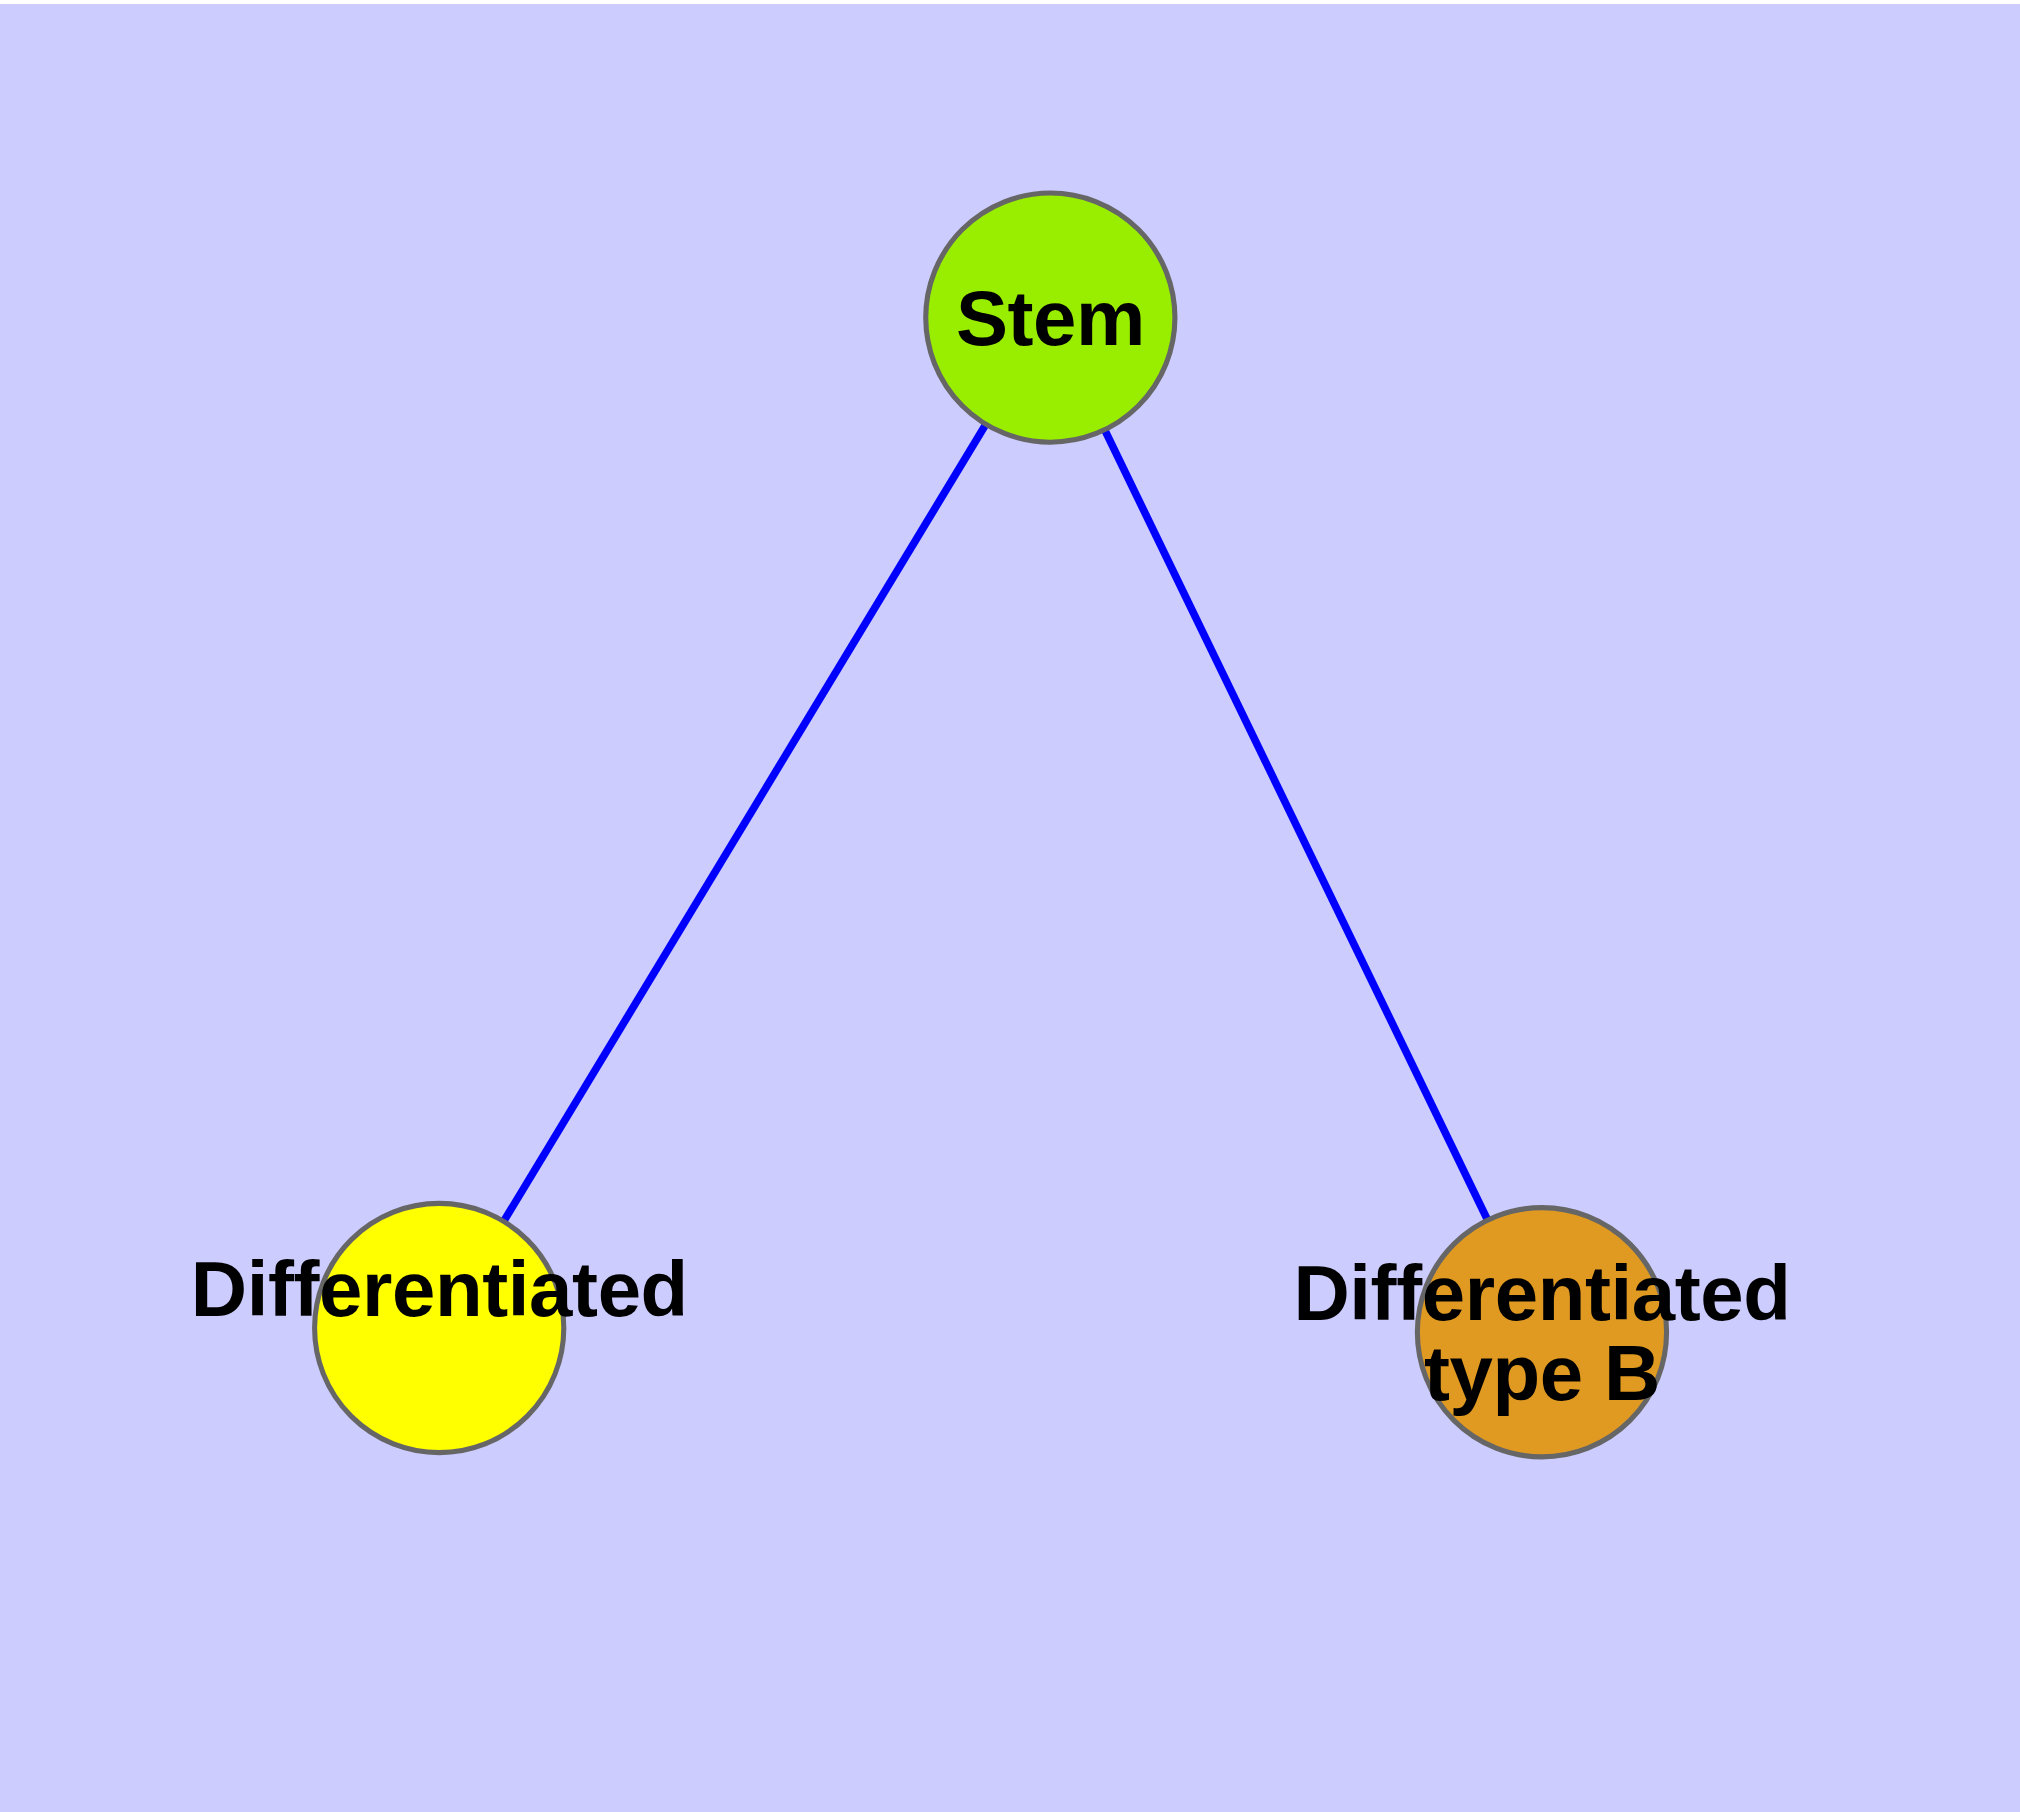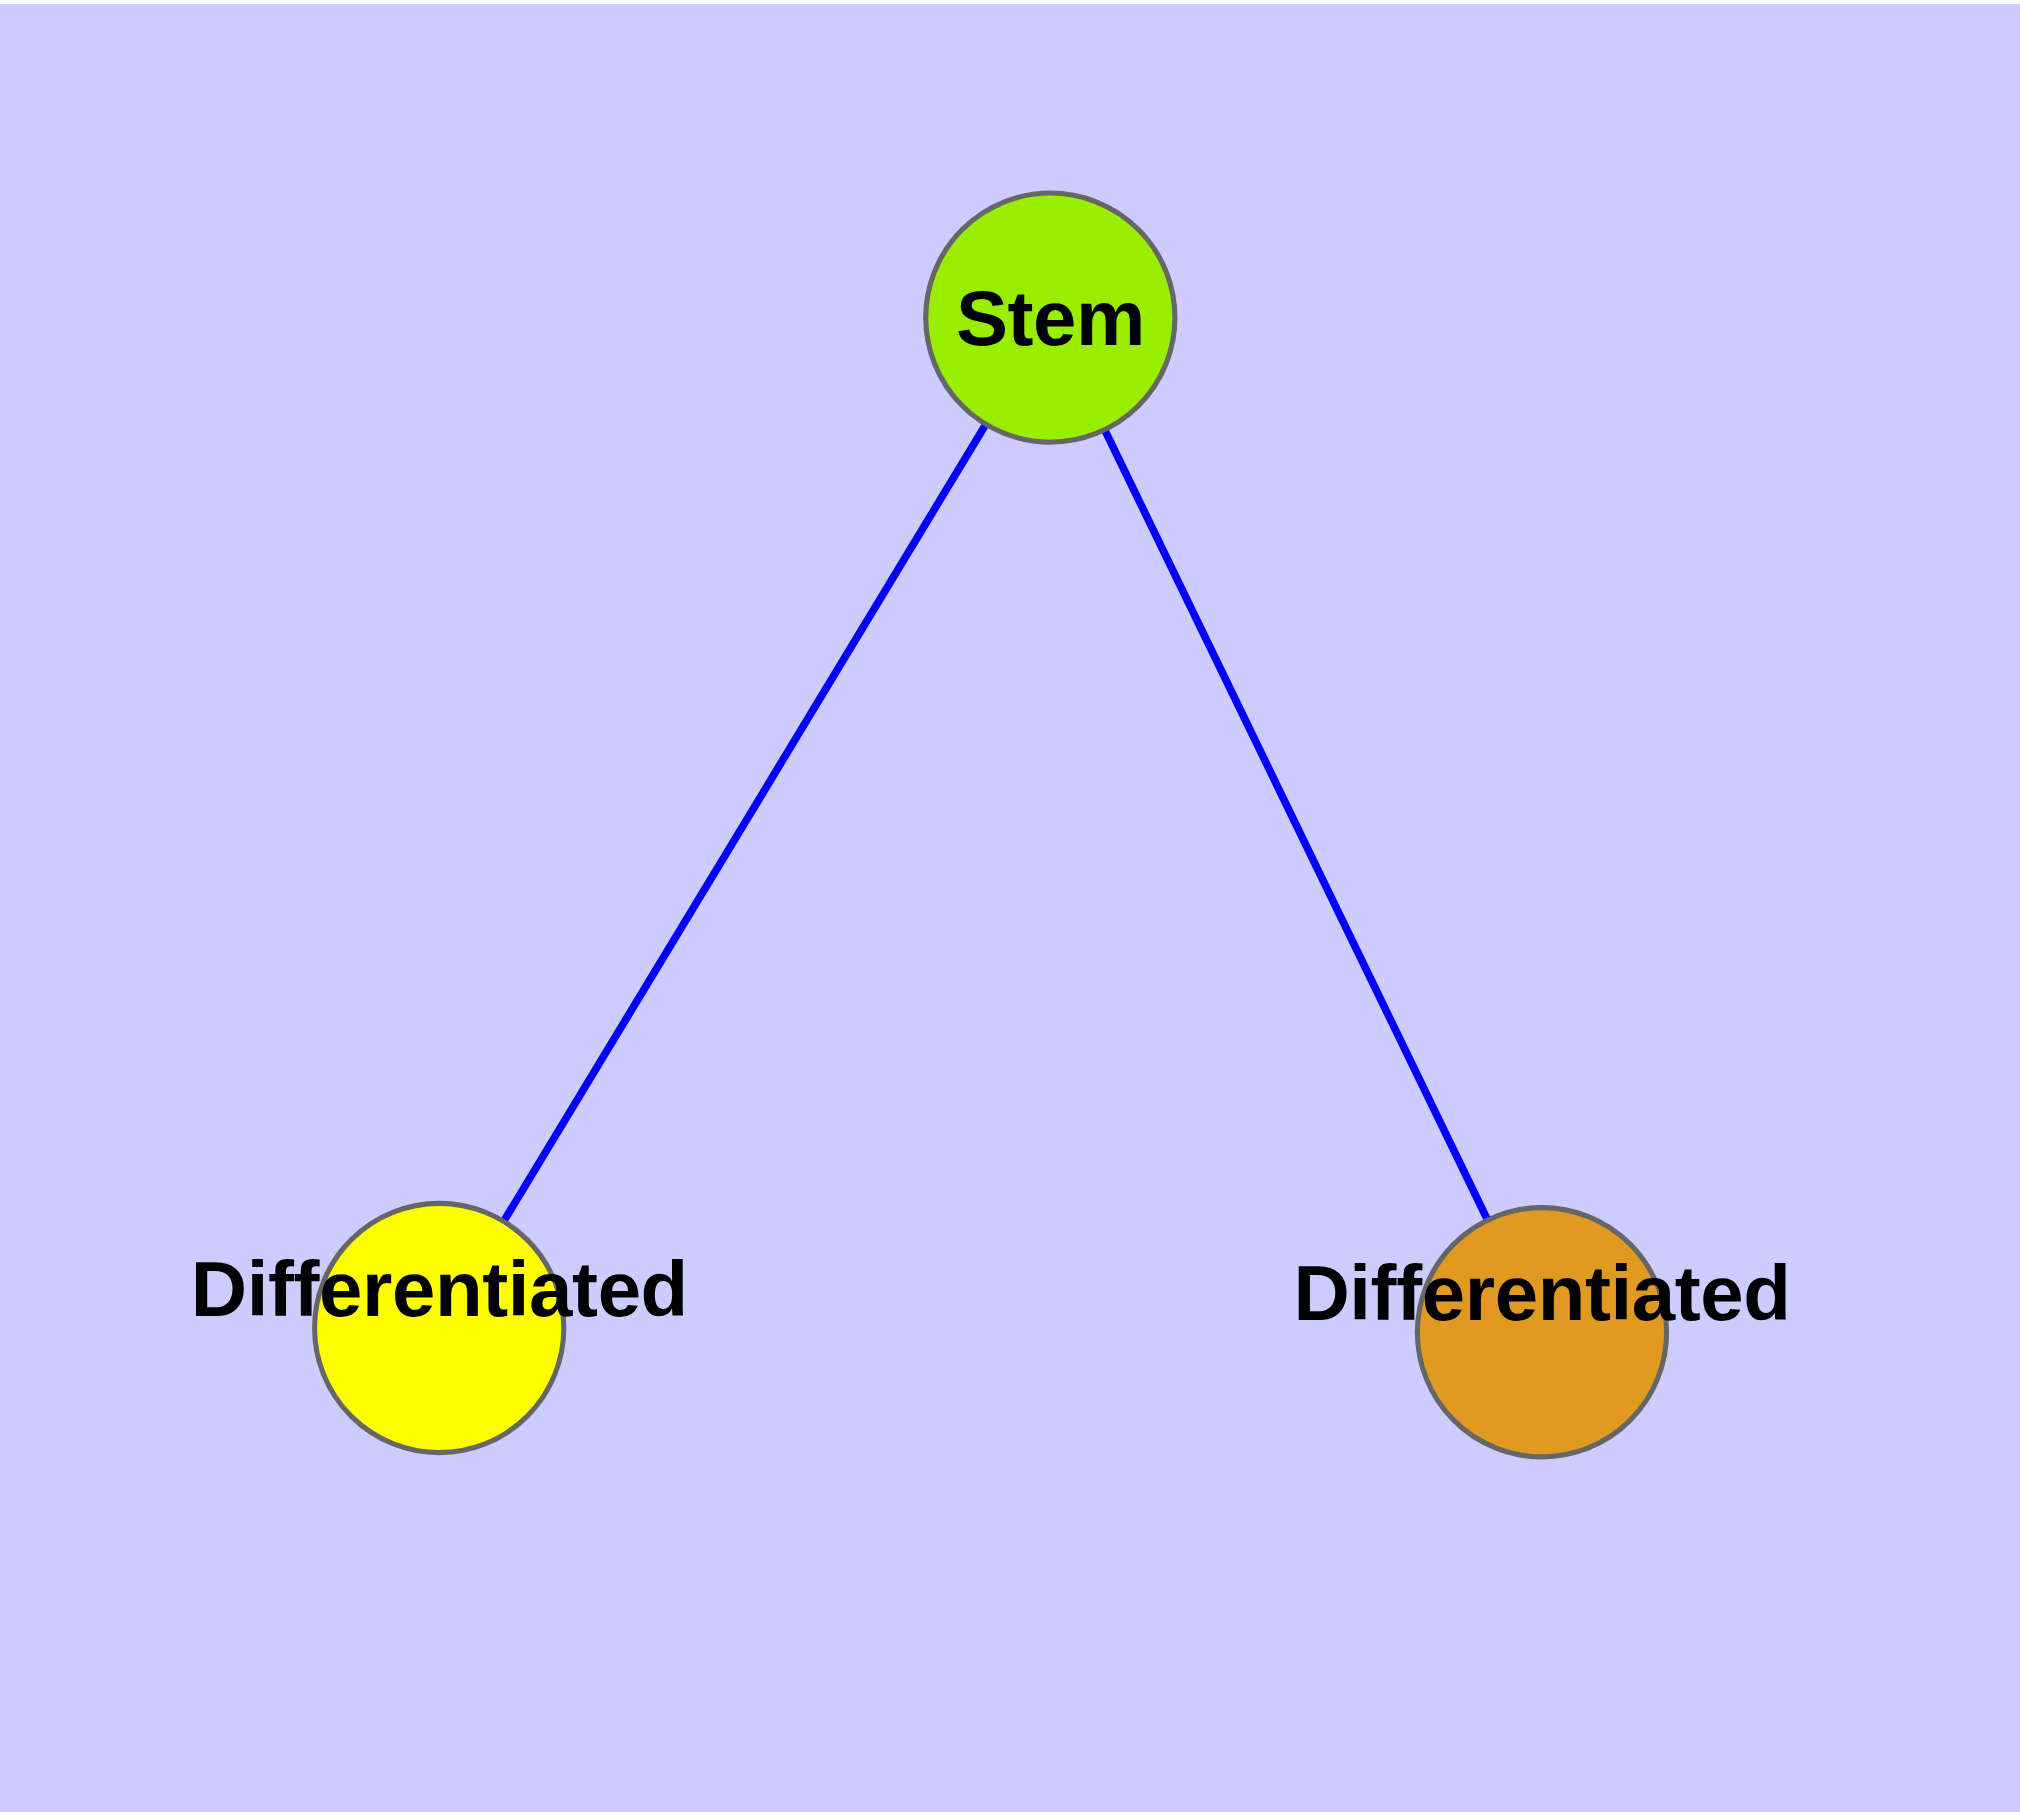--- a/index.html
+++ b/index.html
@@ -76,17 +76,18 @@
     <div class="node-label label-stem" style="left: 796px; top: 275px; width: 509px;">
       <span class="label-line">Stem</span>
     </div>
 
     <div class="node-label label-leaf" style="left: 15.3px; top: 1246px; width: 848px;">
       <span class="label-line">Differentiated</span>
     </div>
 
     <div class="node-label label-leaf" style="left: 1118px; top: 1250px; width: 848px;">
       <span class="label-line">Differentiated</span>
+      <span class="label-line">type B</span>
     </div>
 
   </div>
 </div>
 
 
 </body></html>

